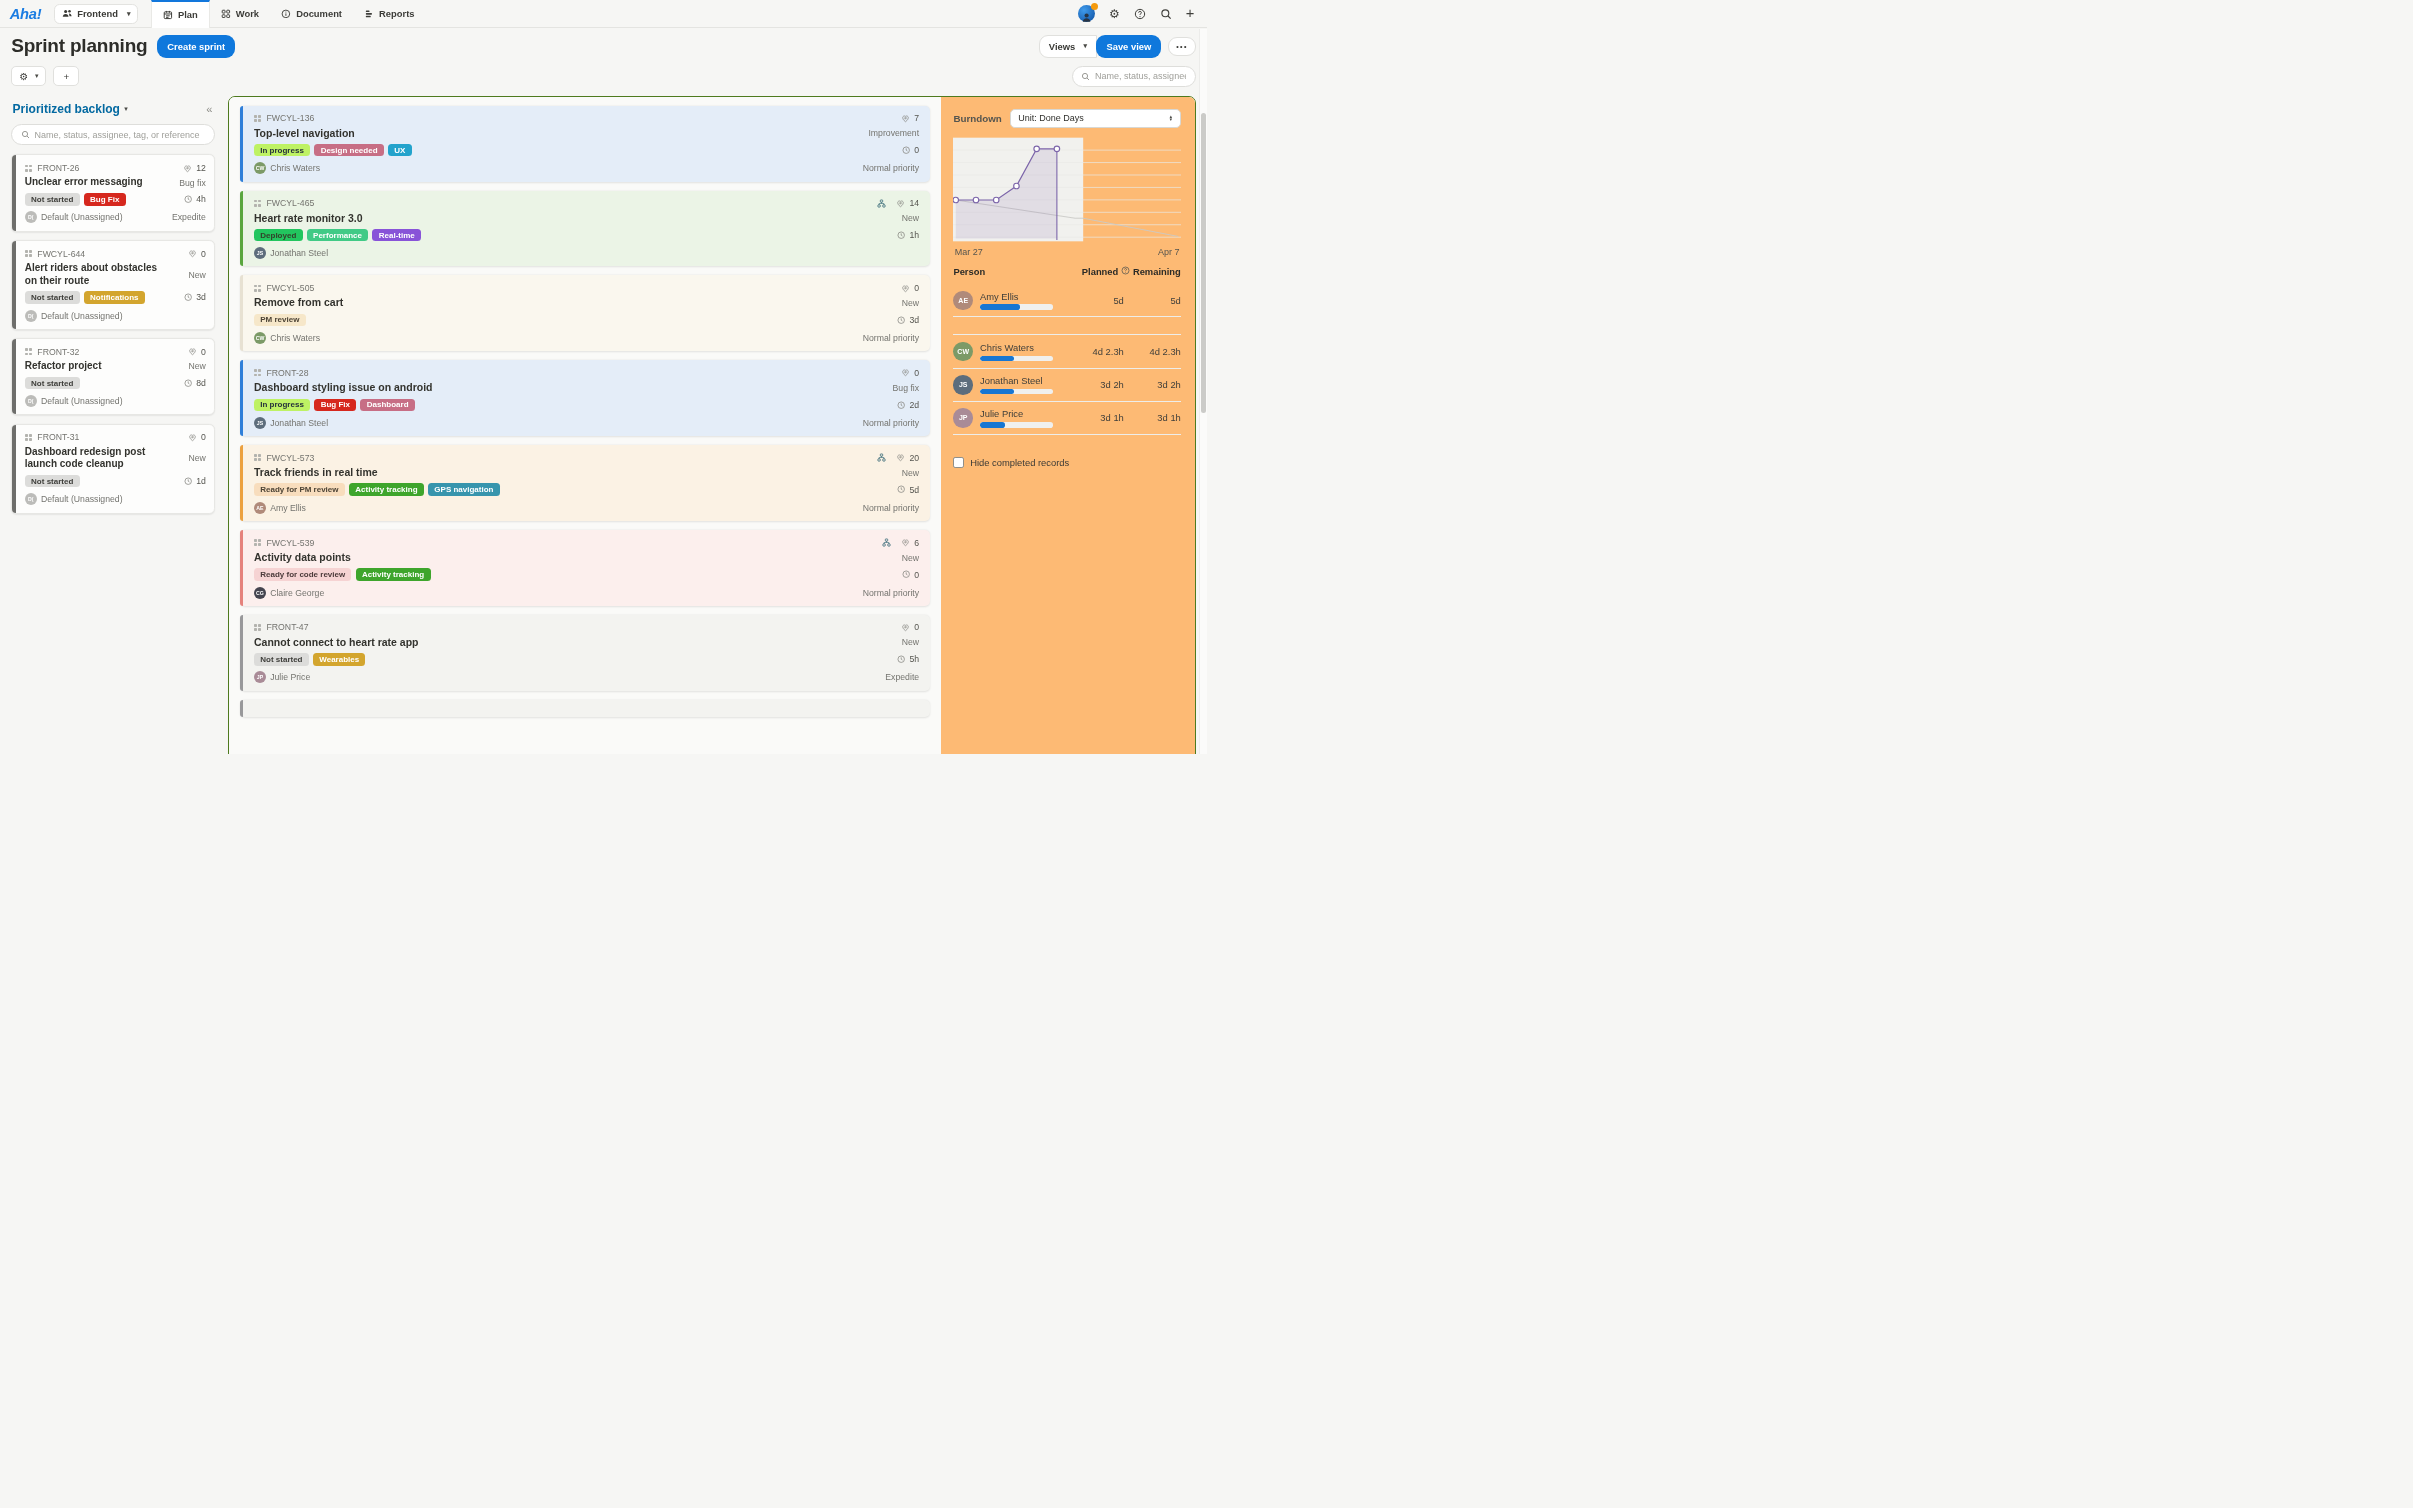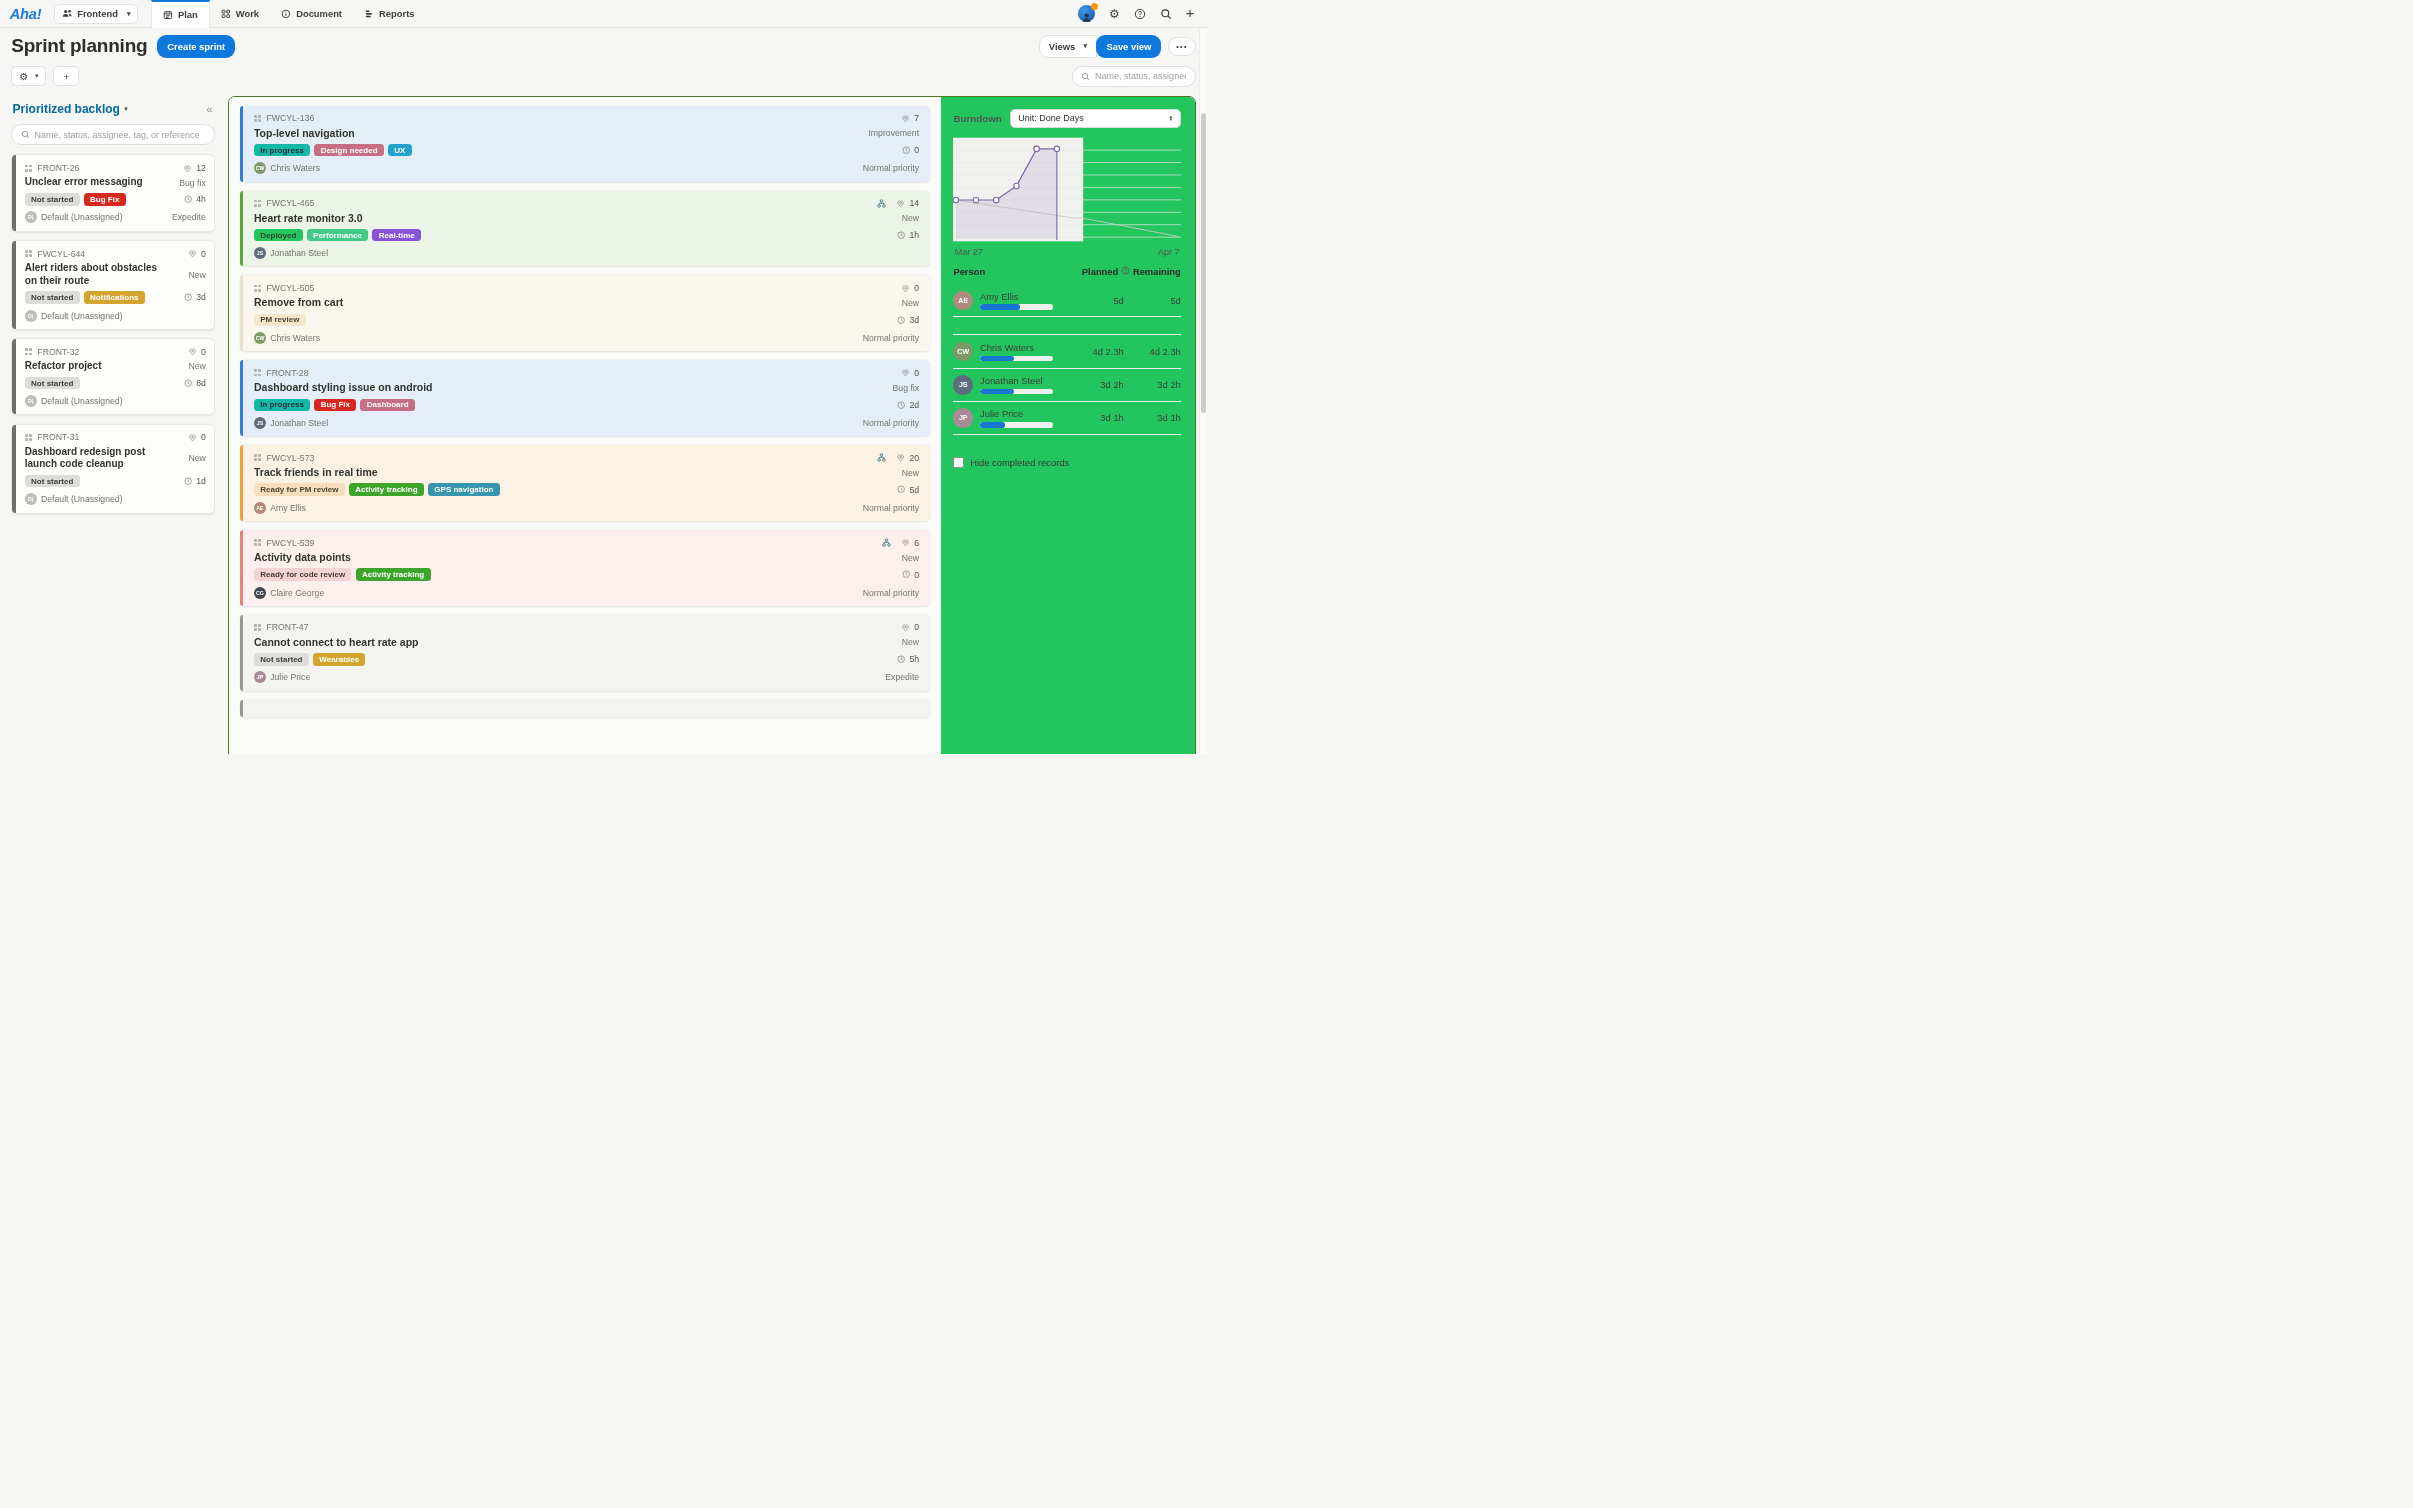--- a/index.html
+++ b/index.html
@@ -47,21 +47,21 @@
   .ref{font-size:8.7px;color:#74746f}
   .estv{font-size:8.7px;color:#55554f}
   .ctitle{font-size:10px;font-weight:600;color:#33332e;line-height:1.25}
   .mut{font-size:8.7px;color:#74746f;white-space:nowrap}
   .trow{margin:2.1px 0 4.2px 0;display:flex;align-items:center;gap:7px}
   .chiprow{margin:1.4px 0 5.6px 0;display:flex;align-items:center;gap:4.2px;flex-wrap:wrap}
   .chip{font-size:8px;padding:1.7px 6.3px;border-radius:3.5px;font-weight:600;white-space:nowrap}
   .c-gray{background:#dcdcda;color:#3e3e3a}
   .c-red{background:#d6281e;color:#fff}
   .c-gold{background:#d3a52e;color:#fff}
-  .c-lblue{background:#14b8a6;color:#25313c}
+  .c-lblue{background:#bef264;color:#25313c}
   .c-rose{background:#c76e85;color:#fff}
   .c-cyan{background:#23a3cc;color:#fff}
   .c-lgreen{background:#22c55e;color:#33402a}
   .c-mint{background:#41ca86;color:#fff}
   .c-purple{background:#8853d8;color:#fff}
   .c-cream{background:#f6e7c9;color:#4d4436}
   .c-peach{background:#f8ddbd;color:#4d4436}
   .c-green{background:#3ea52c;color:#fff}
   .c-teal{background:#3795ad;color:#fff}
   .c-lpink{background:#f6d3d3;color:#4b3a3a}
@@ -71,21 +71,21 @@
   .icomut{color:#8a8a85}
   
   .panel{flex:1;border:1.4px solid #4e7a1e;border-radius:7px;background:#fff;height:691px;overflow:hidden;display:flex;flex-direction:column;min-width:0}
   .sphead{display:flex;align-items:center;gap:7px;padding:7px 9.8px;background:#fffefb}
   .spname{font-size:10.5px;font-weight:700;color:#2d2d29}
   .spdates{font-size:9.4px;color:#8f8f8a}
   .spbody{flex:1;display:flex;min-height:0}
   .cardlist{flex:1;background:#fafaf8;padding:8.4px 11.2px;overflow:hidden;min-width:0}
   .scard{position:relative;background:var(--bg,#fff);border-radius:4.9px;box-shadow:0 0.7px 2.1px rgba(0,0,0,.10);padding:6.3px 10.5px 7px 14px;margin-bottom:9px;cursor:pointer}
   .scard .ctitle{font-size:10.5px}
-  .rpanel{width:254px;flex:none;background:#22c55e;padding:11.2px 14px 0 12.6px}
+  .rpanel{width:254px;flex:none;background:#fdba74;padding:11.2px 14px 0 12.6px}
   .bhead{display:flex;align-items:center;gap:8.4px;margin-bottom:9.8px}
   .blabel{font-size:9.8px;font-weight:600;color:#55554f}
   .unitsel{flex:1;display:flex;align-items:center;background:#fff;border:0.7px solid #d8d8d4;border-radius:4.9px;padding:3.5px 7px;font-size:9px;color:#2f2f2b;cursor:pointer}
   .updown{margin-left:auto;display:flex;flex-direction:column;line-height:3.5px;font-size:4.2px;color:#4a4a46}
   .datelabels{display:flex;font-size:9px;color:#55554f;margin:4.2px 1.4px 9.8px 1.4px}
   .ptablehead{display:flex;align-items:flex-start;font-size:9.4px;font-weight:700;color:#2b2b27;margin-bottom:7px}
   .prow{display:flex;align-items:center;padding:6.3px 0;border-top:0.7px solid #ededea}
   .pinfo{flex:1;display:flex;align-items:center;gap:7px}
   .pav{width:19.6px;height:19.6px;border-radius:50%;background:var(--ac,#999);color:#fff;font-size:7px;font-weight:700;display:flex;align-items:center;justify-content:center;flex:none}
   .pname{font-size:9.4px;color:#3e3e3a;margin-bottom:2.8px}

